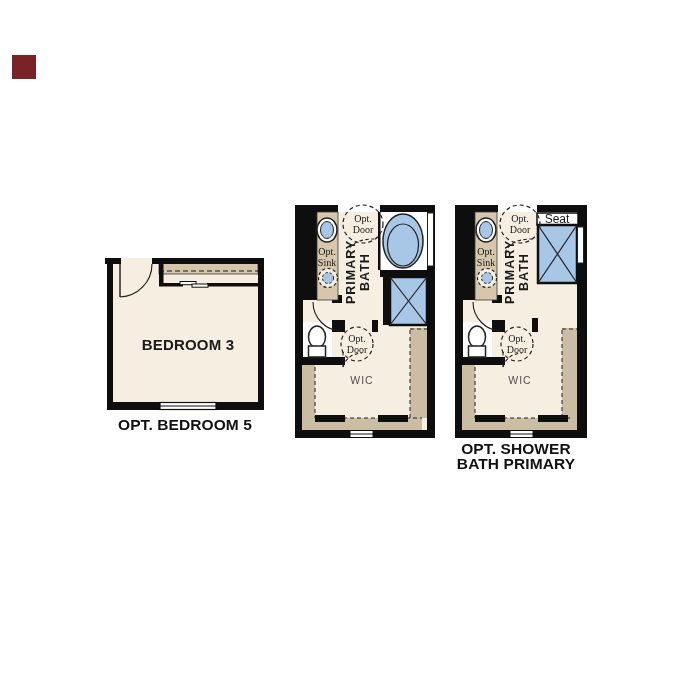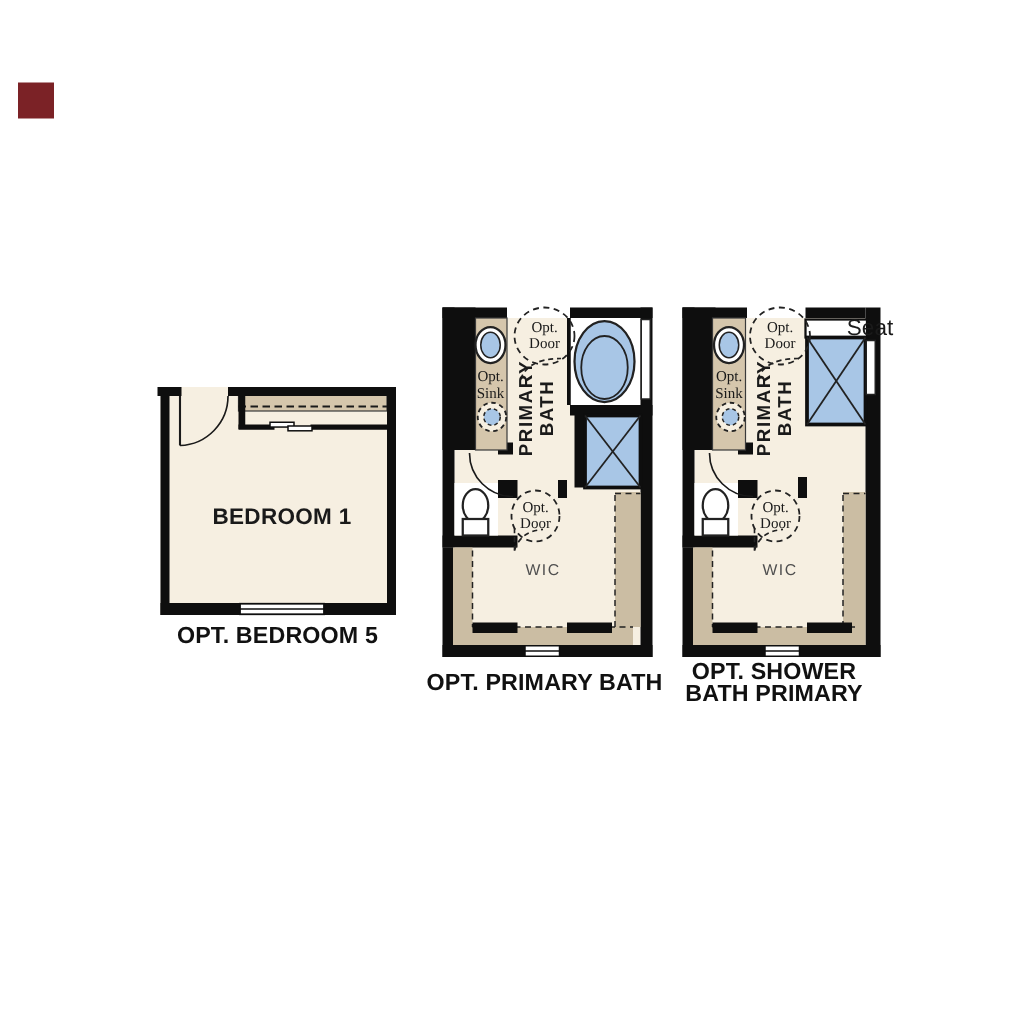--- a/index.html
+++ b/index.html
@@ -6,21 +6,21 @@
   #canvas{position:relative;width:687px;height:687px;background:#ffffff;overflow:hidden;
           font-family:"Liberation Sans",sans-serif;}
   .plan{position:absolute;}
   .plan svg{position:absolute;left:0;top:0;}
   .lbl{position:absolute;color:#1a1a1a;text-align:center;white-space:nowrap;
        transform:translate(-50%,-50%);line-height:1.05;}
   .big{font-weight:bold;font-size:15px;letter-spacing:.2px;}
   .caption{font-weight:bold;font-size:15.5px;line-height:14.5px;letter-spacing:.1px;color:#111;}
   .caption div{margin:0;}
   .small{font-size:10px;line-height:10px;font-family:Liberation Serif, serif;}
-  .tiny{font-size:15px;line-height:9px;margin-left:23px;}
+  .tiny{font-size:12px;line-height:9px;}
   .wic{font-size:10.5px;letter-spacing:1px;color:#4f4f4f;}
   .vert{transform:translate(-50%,-50%) rotate(-90deg);font-weight:bold;font-size:12.5px;
         line-height:13.5px;letter-spacing:1px;}
   #logo-square{position:absolute;left:12px;top:55px;width:24px;height:24px;background:#7b2226;}
 </style>
 </head>
 <body>
 
 <div id="canvas">
 
@@ -49,21 +49,21 @@
       </g>
       <g>
         <rect x="65" y="152.5" width="56" height="7" fill="#ffffff" stroke="#0e0e0e" stroke-width="1.2"></rect>
         <line x1="65" y1="156" x2="121" y2="156" stroke="#0e0e0e" stroke-width="1"></line>
       </g>
       <g>
         <line x1="25" y1="14" x2="25" y2="47" stroke="#1a1a1a" stroke-width="1.4"></line>
         <path d="M 57 14 A 33 33 0 0 1 25 47" fill="none" stroke="#1a1a1a" stroke-width="1.1"></path>
       </g>
     </svg>
-    <div class="lbl big" style="left:93px;top:95px;">BEDROOM 1</div>
+    <div class="lbl big" style="left:93px;top:95px;">BEDROOM 3</div>
     <div class="lbl caption" style="left:90px;top:175px;">OPT. BEDROOM 5</div>
   </div>
 
   <div class="plan" style="left:290px;top:200px;width:150px;height:275px;">
     <svg width="150" height="275" viewBox="0 0 150 275">
       <g>
         <rect x="13" y="12" width="124" height="218" fill="#f6efe1"></rect>
       </g>
       <g>
         <rect x="90" y="12" width="47" height="58" fill="#ffffff"></rect>
@@ -139,21 +139,20 @@
     <div class="lbl vert" style="left:68px;top:72px;">
       <div>PRIMARY</div>
       <div>BATH</div>
     </div>
     <div class="lbl small" style="left:73px;top:19px;">Opt.</div>
     <div class="lbl small" style="left:73px;top:30px;">Door</div>
     <div class="lbl small" style="left:67px;top:139px;">Opt.</div>
     <div class="lbl small" style="left:67px;top:150px;">Door</div>
     <div class="lbl wic" style="left:72px;top:181px;">WIC</div>
     <div class="lbl caption" style="left:73px;top:256px;">
-      <div>OPT. PRIMARY BATH</div>
     </div>
   </div>
 
   <div class="plan" style="left:450px;top:200px;width:145px;height:275px;">
     <svg width="145" height="275" viewBox="0 0 145 275">
       <g>
         <rect x="13" y="12" width="114" height="218" fill="#f6efe1"></rect>
       </g>
       <g>
         <rect x="5" y="5" width="43" height="7" fill="#0e0e0e"></rect>

